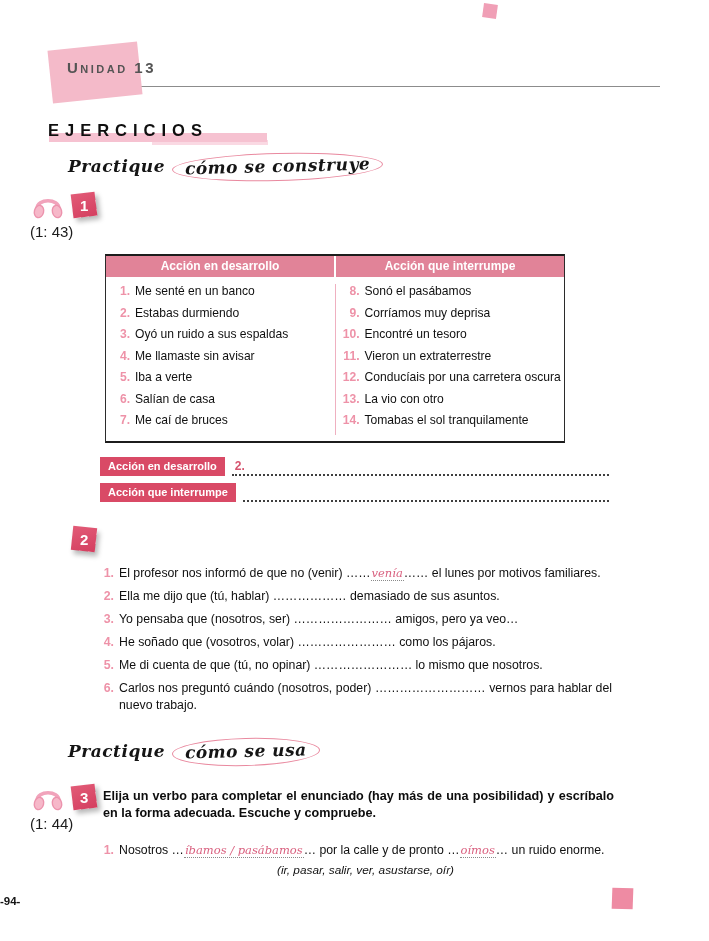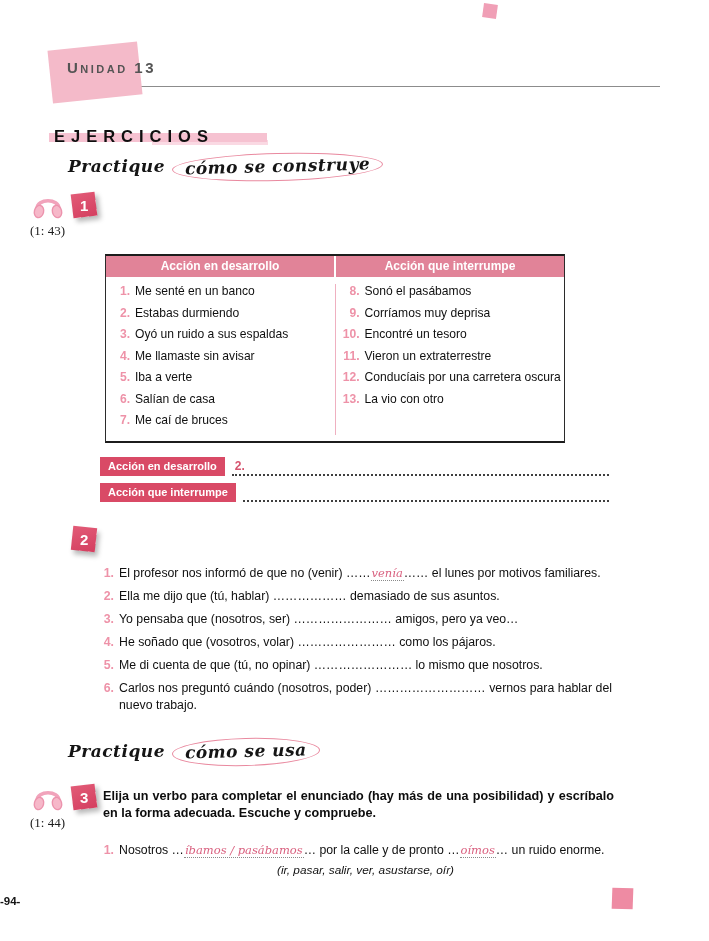--- a/index.html
+++ b/index.html
@@ -12,38 +12,38 @@
   .deco-top{left:483px;top:4px;width:14px;height:14px;background:#f09fb6;transform:rotate(8deg);}
   .deco-bottom{left:612px;top:888px;width:21px;height:21px;background:#ee8ba3;transform:rotate(2deg);}
 
   
   .header-rule{left:64px;top:86px;width:596px;height:0;border-top:1.2px solid #8c8c8c;z-index:0;}
   .unit-tab{left:50px;top:46px;width:90px;height:53px;background:#f4bac9;transform:rotate(-6deg);z-index:1;}
   .unit-label{left:67px;top:59px;z-index:2;font-weight:700;font-size:15px;letter-spacing:2.5px;
               font-variant:small-caps;color:#545454;}
 
   
-  .ejercicios{left:45px;top:118px;margin:9px;font-size:16.5px;font-weight:800;letter-spacing:6px;
+  .ejercicios{left:45px;top:118px;margin:3px;font-size:16.5px;font-weight:800;letter-spacing:6px;
               color:#0f0f0f;z-index:3;}
   .ejercicios-bar{left:49px;top:133px;width:218px;height:9px;background:#f6c2d1;z-index:2;}
   .ejercicios-bar2{left:152px;top:140px;width:116px;height:5px;background:#fad9e3;z-index:1;}
 
   
   .practique{position:absolute;font-family:"DejaVu Serif",serif;font-style:italic;font-weight:600;
              font-size:17px;letter-spacing:.5px;color:#151515;white-space:nowrap;}
   .p1{left:68px;top:153px;}
   .p2{left:68px;top:738px;}
   .circled{display:inline-block;border:1.6px solid #e9899f;border-radius:50%;
            padding:2px 12px 4px;margin-left:1px;transform:rotate(-1.5deg);}
 
   
   .hp{position:absolute;width:32px;height:28px;}
   .hp1{left:32px;top:192px;}
   .hp3{left:32px;top:784px;}
-  .audio-ref{position:absolute;font-family:Liberation Serif, serif;font-size:13px;color:#1c1c1c;}
+  .audio-ref{position:absolute;font-family:Liberation Sans, sans-serif;font-size:15px;color:#1c1c1c;}
   .ref1{left:30px;top:223px;}
   .ref3{left:30px;top:815px;}
 
   
   .badge{position:absolute;width:24px;height:24px;background:linear-gradient(160deg,#e25b77,#d43f60);
          box-shadow:3px 4px 5px rgba(0,0,0,.28);display:flex;align-items:center;justify-content:center;}
   .badge span{color:#fff;font-weight:800;font-size:15px;}
   .badge1{left:72px;top:193px;transform:rotate(-7deg);}
   .badge2{left:72px;top:527px;transform:rotate(6deg);}
   .badge3{left:72px;top:785px;transform:rotate(-7deg);}
@@ -191,20 +191,24 @@
           <div class="titem">
             <span class="num">12.</span>
             <span class="txt">Conducíais por una carretera oscura</span>
           </div>
 
           <div class="titem">
             <span class="num">13.</span>
             <span class="txt">La vio con otro</span>
           </div>
 
+          <div class="titem">
+            <span class="num">14.</span>
+            <span class="txt">Tomabas el sol tranquilamente</span>
+          </div>
         </div>
     </div>
   </div>
 
   <div class="answers">
 
       <div class="ans-row">
         <span class="ans-label">Acción en desarrollo</span>
         <span class="ans-line">
           <span class="ans-hand">2.</span>

